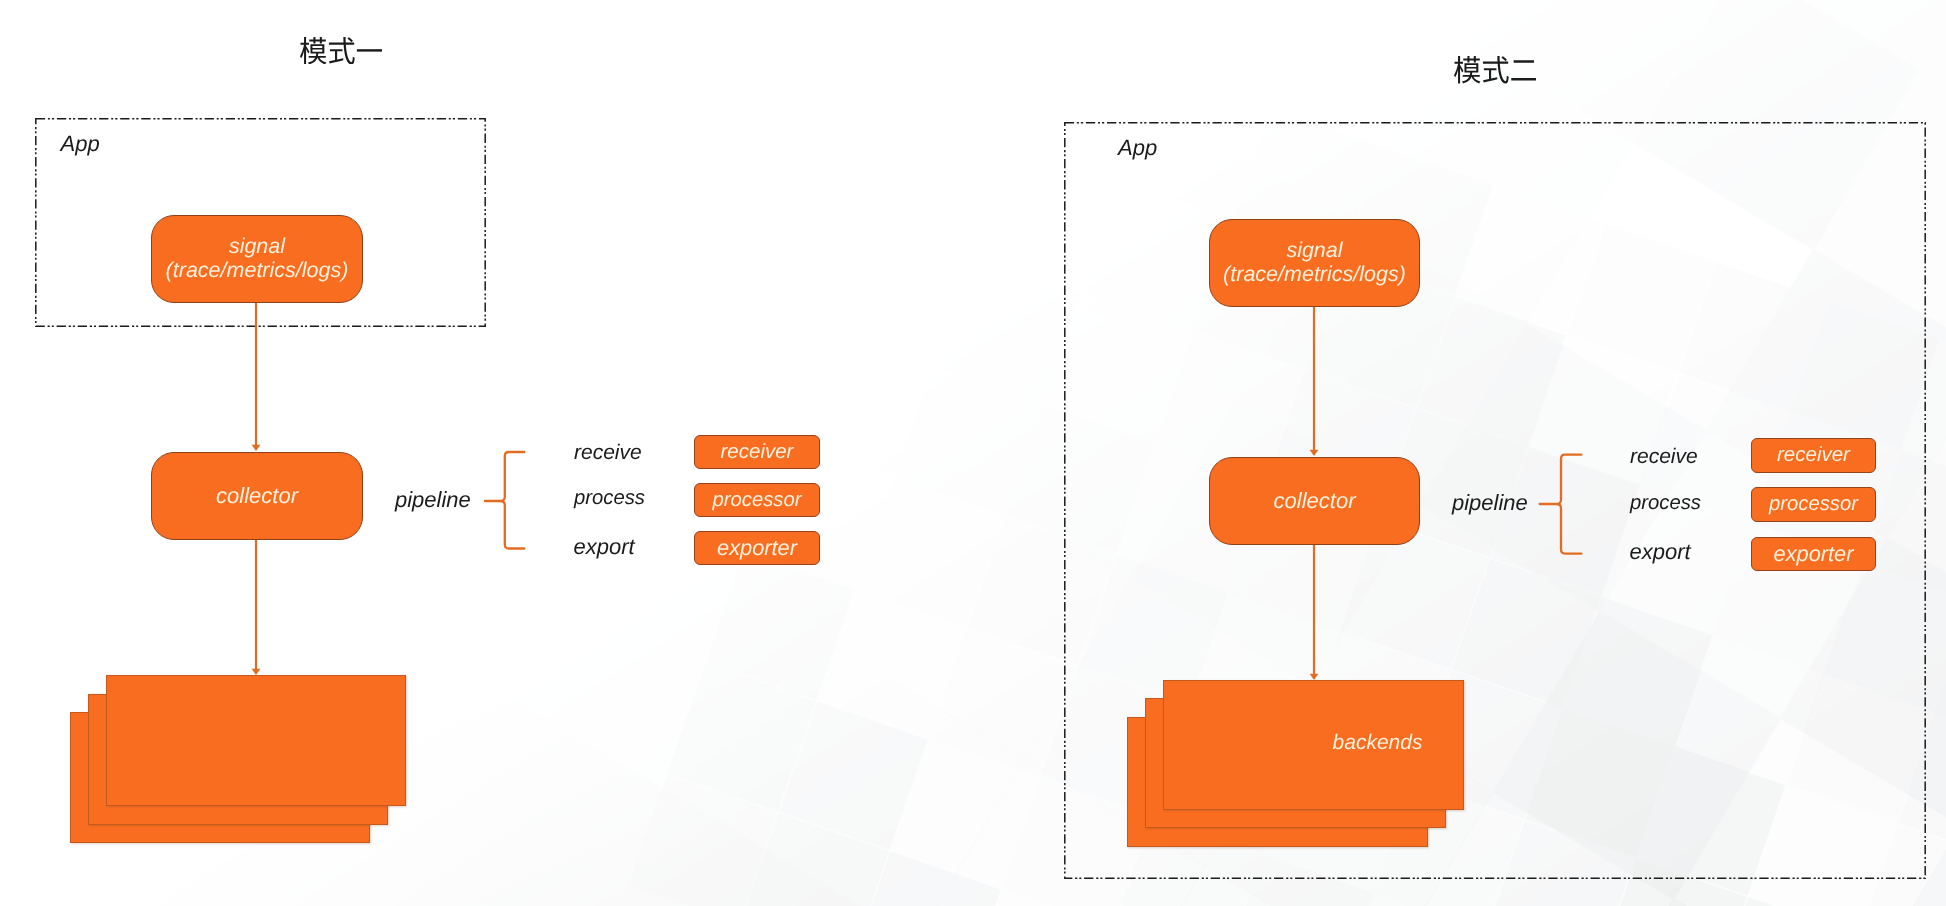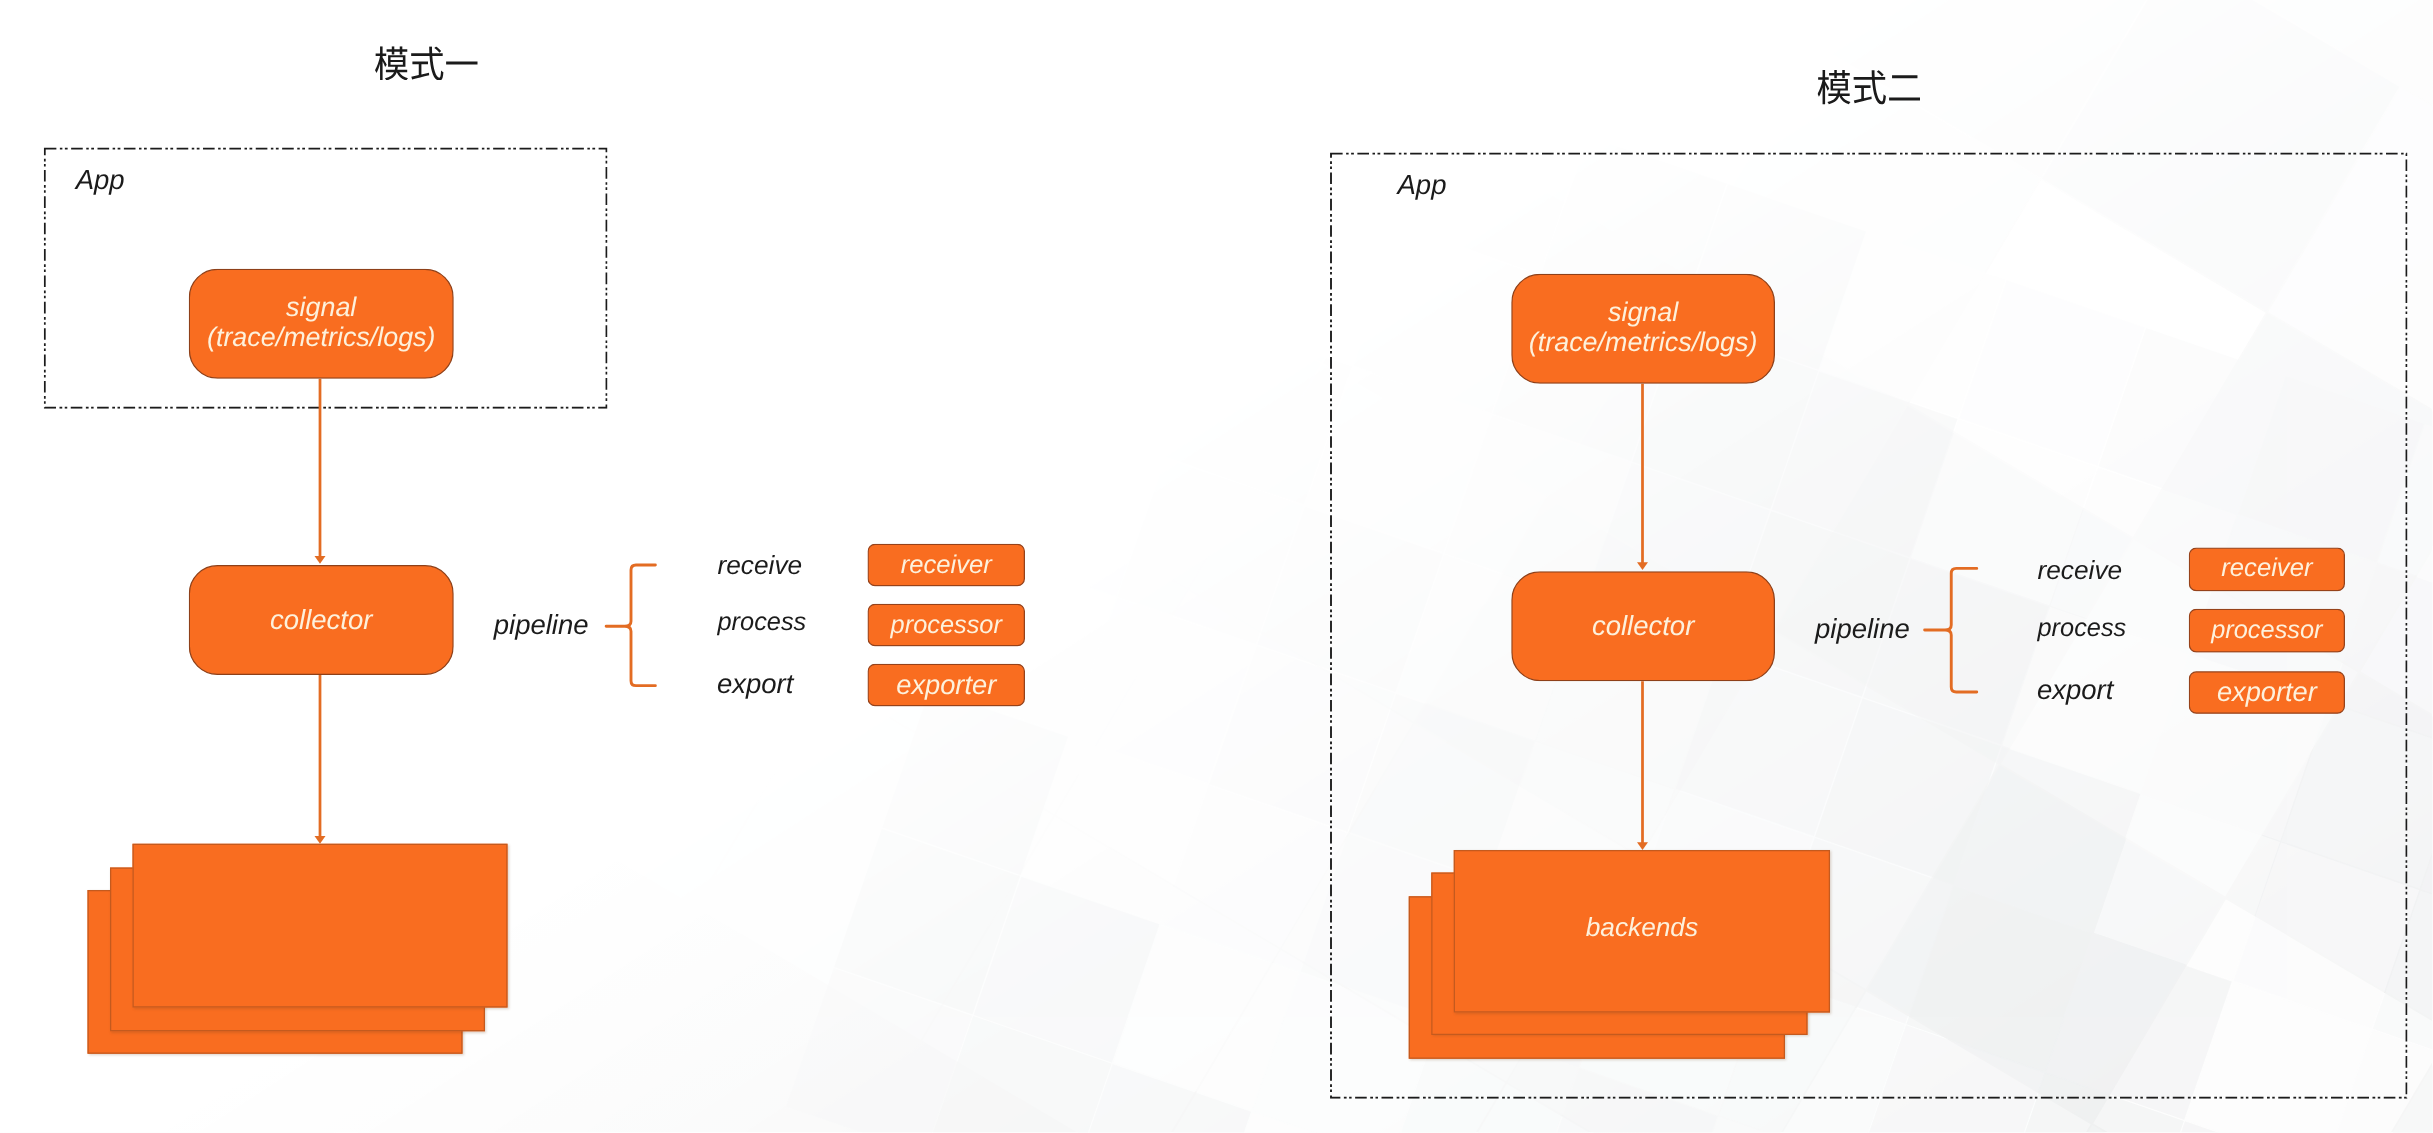--- a/index.html
+++ b/index.html
@@ -353,21 +353,21 @@
       </span>
   </div>
 
   <div class="obox" style="left:1209px;top:457px;width:211px;height:88px;font-size:22px">
     <span>collector</span>
   </div>
 
   <div class="stackrect" style="left:1127px;top:717px;width:301px;height:130px"></div>
   <div class="stackrect" style="left:1145px;top:698px;width:301px;height:130px"></div>
   <div class="stackrect" style="left:1163px;top:680px;width:301px;height:130px"></div>
-  <div class="stacktxt" style="left:1163px;top:677px;width:301px;height:130px;display:flex;align-items:center;justify-content:center;font-size:21px">backends</div>
+  <div class="stacktxt" style="left:1227px;top:677px;width:301px;height:130px;display:flex;align-items:center;justify-content:center;font-size:21px">backends</div>
 
   <div class="lbl" style="left:1452px;top:492px;font-size:22px">pipeline</div>
 
   <div class="lbl" style="left:1630px;top:446px;font-size:21px">receive</div>
   <div class="lbl" style="left:1630px;top:493px;font-size:20.3px">process</div>
   <div class="lbl" style="left:1629.5px;top:541px;font-size:22px">export</div>
 
   <div class="pill" style="left:1751px;top:438px;width:125px;height:34.5px;font-size:20.5px">
       <span>receiver</span>
     </div>

